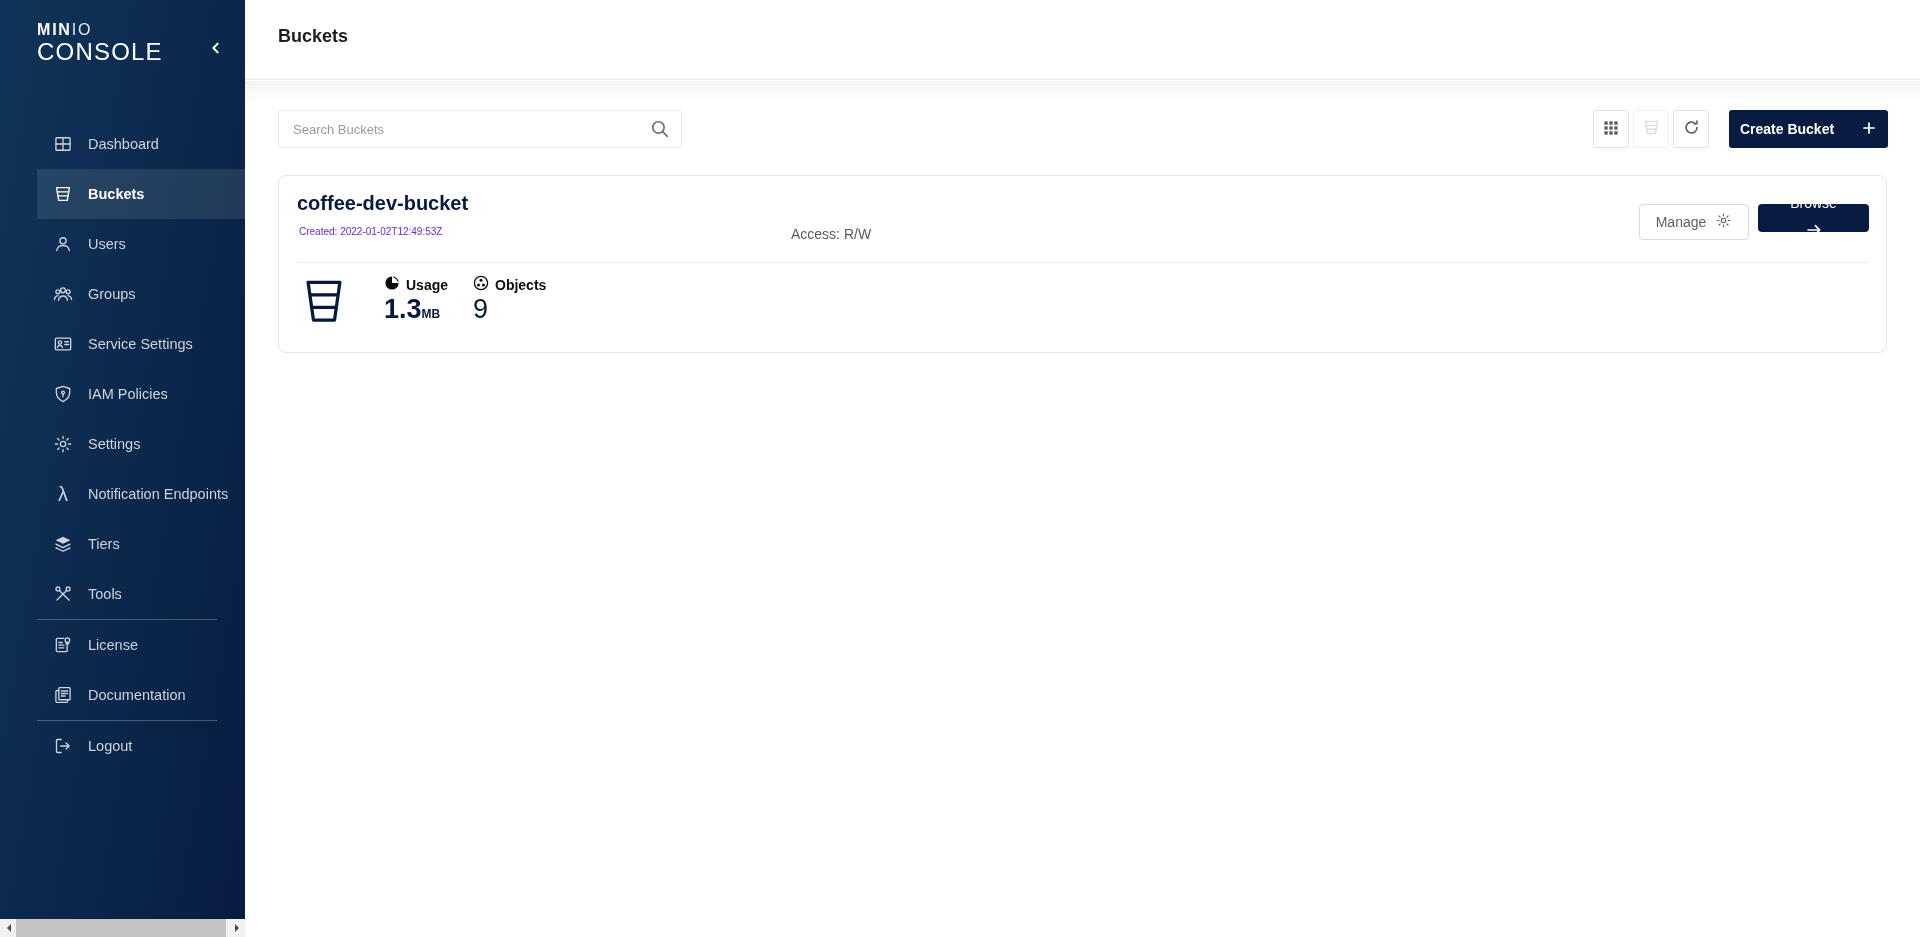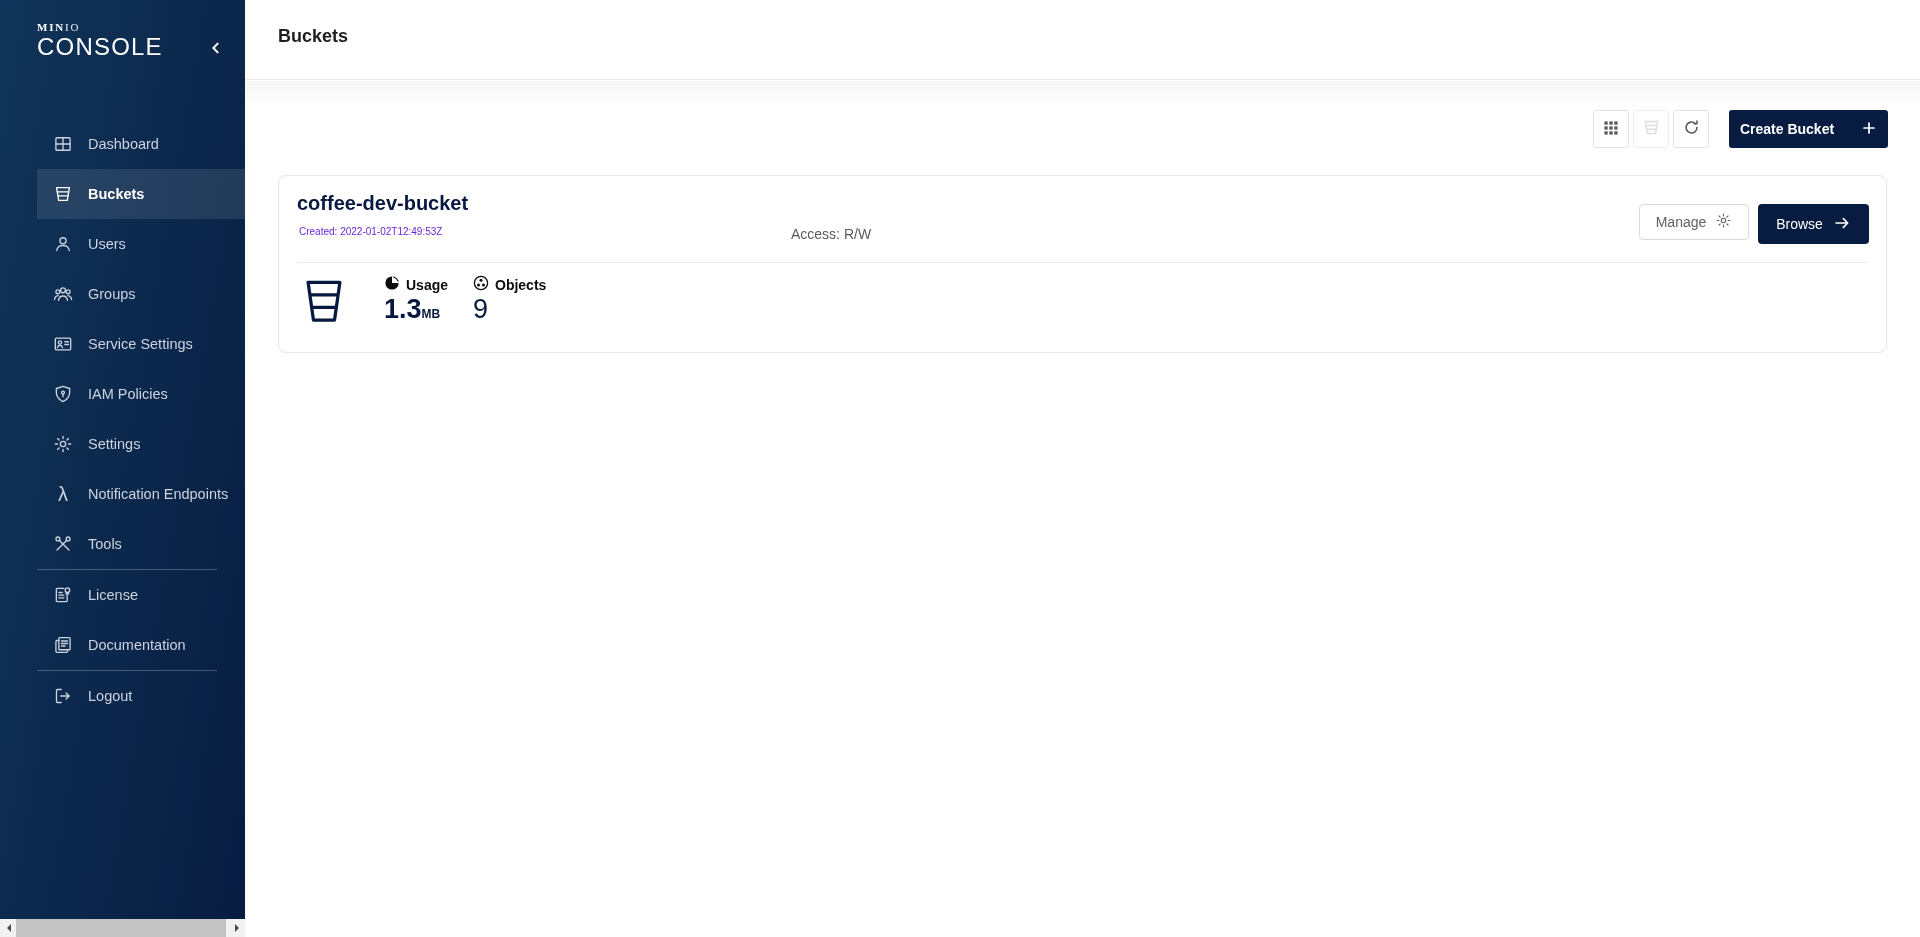--- a/index.html
+++ b/index.html
@@ -3,21 +3,21 @@
 <meta charset="utf-8">
 <style>
   * { margin:0; padding:0; box-sizing:border-box; }
   html,body { width:1920px; height:937px; font-family:"Liberation Sans", sans-serif; background:#fff; overflow:hidden; }
   .screen { position:relative; width:1920px; height:937px; background:#fff; }
 
   
   .sidebar { position:absolute; left:0; top:0; width:245px; height:919px;
     background:linear-gradient(100deg,#103459 0%, #0a2448 70%, #081c42 100%); }
   .logo { position:absolute; left:37px; top:22px; color:#fff; cursor:default; }
-  .logo-minio { font-size:11px; font-weight:700; letter-spacing:1.8px; line-height:1;font-family:Liberation Serif, serif; }
+  .logo-minio { font-size:16px; font-weight:700; letter-spacing:1.8px; line-height:1; }
   .logo-minio .light { font-weight:300; opacity:.9; }
   .logo-console { font-size:24px; font-weight:400; letter-spacing:1.2px; line-height:1.15; }
   .collapse-btn { position:absolute; left:203px; top:36px; width:26px; height:26px; background:none; border:none;
     color:#fff; display:flex; align-items:center; justify-content:center; cursor:pointer; }
   .nav { position:absolute; top:119px; left:0; width:245px; }
   .nav-item { height:50px; margin-left:37px; display:flex; align-items:center; color:#ccd3de; cursor:pointer; }
   .nav-item.selected { background:rgba(255,255,255,.10); color:#fff; }
   .nav-item.selected .nav-label { font-weight:700; }
   .nav-icon { width:20px; height:20px; margin-left:16px; display:flex; align-items:center; justify-content:center; flex:0 0 20px; }
   .nav-icon svg { width:20px; height:20px; }
@@ -58,23 +58,23 @@
 
   
   .bucket-card { position:absolute; left:33px; top:94px; width:1609px; height:178px; background:#fff;
     border:1px solid #e7e7e7; border-radius:8px; }
   .bucket-name { position:absolute; left:18px; top:16px; font-size:20px; font-weight:700; color:#07193e; cursor:pointer; }
   .bucket-created { position:absolute; left:20px; top:50px; font-size:10px; color:#6d28d9; }
   .bucket-access { position:absolute; left:512px; top:50px; font-size:14px; color:#5a5a5a; }
   .manage-btn { position:absolute; left:1360px; top:28px; width:110px; height:36px; background:#fff;
     border:1px solid #d6dae1; border-radius:4px; color:#5f5f5f; font-family:inherit; font-size:14px;
     display:flex; align-items:center; justify-content:center; gap:9px; cursor:pointer; }
-  .browse-btn { position:absolute; left:1479px; top:28px; width:111px; height:40px; background:#081c42; border:none;
+  .browse-btn { position:absolute; left:1479px; top:28px; width:111px; height:28px; background:#081c42; border:none;
     border-radius:4px; color:#fff; font-family:inherit; font-size:14px; display:flex; align-items:center;
-    justify-content:center; gap:10px; cursor:pointer; }
+    justify-content:center; gap:10px; cursor:pointer;flex-direction:column; }
   .card-divider { position:absolute; left:18px; right:18px; top:86px; height:1px; background:#ebebeb; }
   .bucket-icon-big { position:absolute; left:22px; top:100px; width:46px; height:50px; color:#07193e; }
   .metric { position:absolute; top:99px; }
   .metric.usage { left:105px; }
   .metric.objects { left:194px; }
   .metric-head { display:flex; align-items:center; gap:6px; font-size:14px; font-weight:600; color:#0c0c0c; }
   .metric-head svg { width:16px; height:16px; }
   .metric-value { margin-top:1px; font-size:27px; color:#07193e; line-height:1.1; }
   .metric.usage .metric-value { font-weight:700; }
   .metric.objects .metric-value { font-weight:400; }
@@ -167,20 +167,29 @@
         </div>
         <div class="nav-item">
           <span class="nav-icon">
             <span class="nav-glyph">λ</span>
           </span>
           <span class="nav-label">Notification Endpoints</span>
         </div>
         <div class="nav-item">
           <span class="nav-icon">
             <svg viewBox="0 0 24 24" fill="none" stroke="currentColor" stroke-width="1.6" stroke-linecap="round" stroke-linejoin="round">
+              <path d="M12 3.2l8.8 4.3L12 11.8 3.2 7.5z" fill="currentColor" stroke="none"></path>
+              <path d="M3.6 12.2l8.4 4.1 8.4-4.1M3.6 16.6l8.4 4.1 8.4-4.1"></path>
+            </svg>
+          </span>
+          <span class="nav-label">Tiers</span>
+        </div>
+        <div class="nav-item">
+          <span class="nav-icon">
+            <svg viewBox="0 0 24 24" fill="none" stroke="currentColor" stroke-width="1.6" stroke-linecap="round" stroke-linejoin="round">
               <path d="M7.4 7.4 19.2 19.2M16.6 7.4 4.8 19.2"></path>
               <circle cx="5.9" cy="5.9" r="2.3"></circle>
               <circle cx="18.1" cy="5.9" r="2.3"></circle>
             </svg>
           </span>
           <span class="nav-label">Tools</span>
         </div>
         <div class="nav-divider"></div>
         <div class="nav-item">
           <span class="nav-icon">
@@ -224,20 +233,29 @@
         </div>
     </div>
   </aside>
 
   <header class="main-header">
     <div class="page-title">Buckets</div>
   </header>
 
   <main class="content">
 
+    <div class="search-box">
+      <input type="text" placeholder="Search Buckets" style="">
+      <span class="search-icon">
+        <svg viewBox="0 0 24 24" fill="none" stroke="currentColor" stroke-width="1.8" stroke-linecap="round">
+            <circle cx="10.3" cy="10.3" r="6.2"></circle>
+            <path d="M14.9 14.9 20 20"></path>
+          </svg>
+      </span>
+    </div>
 
     <button class="icon-btn grid">
       <span>
         <svg width="18" height="18" viewBox="0 0 24 24" fill="currentColor">
             <rect x="3.2" y="3.2" width="4.4" height="4.4"></rect>
             <rect x="9.8" y="3.2" width="4.4" height="4.4"></rect>
             <rect x="16.4" y="3.2" width="4.4" height="4.4"></rect>
             <rect x="3.2" y="9.8" width="4.4" height="4.4"></rect>
             <rect x="9.8" y="9.8" width="4.4" height="4.4"></rect>
             <rect x="16.4" y="9.8" width="4.4" height="4.4"></rect>

